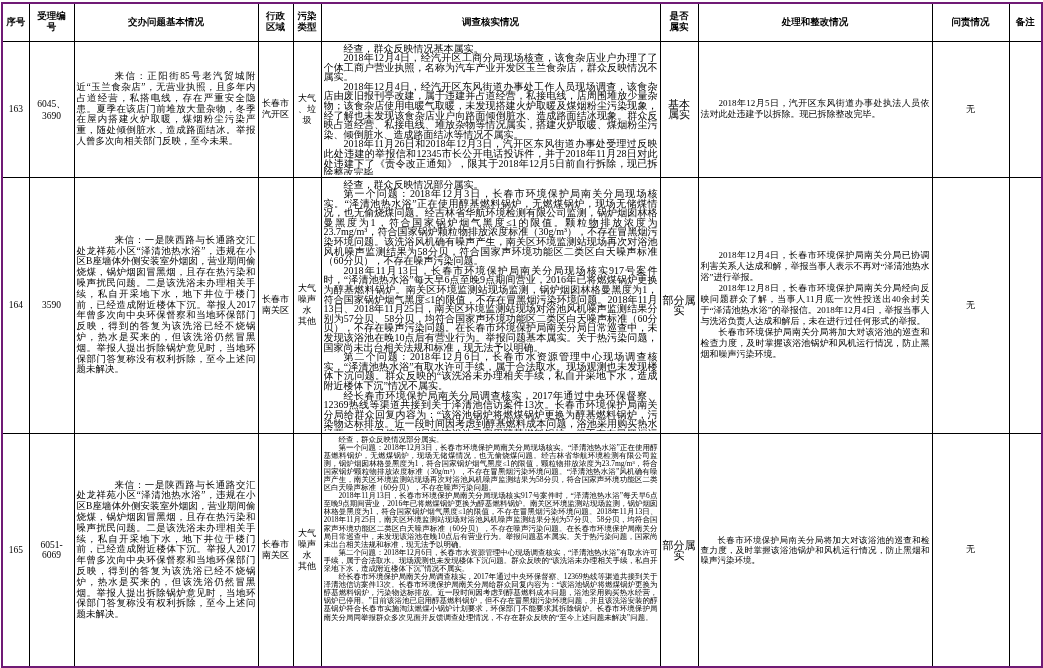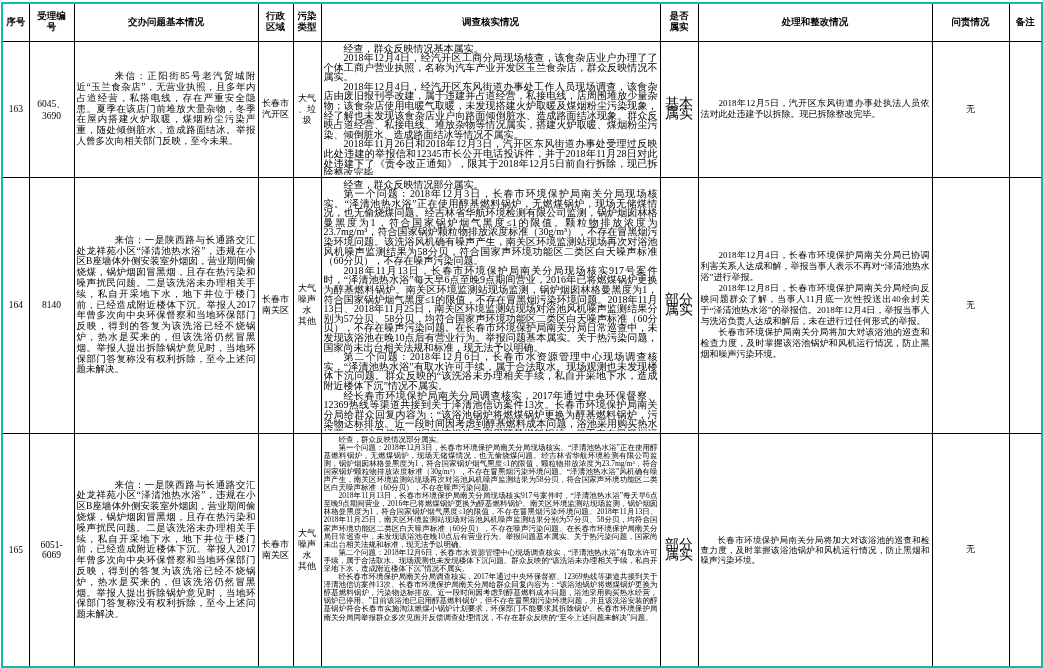--- a/index.html
+++ b/index.html
@@ -1,35 +1,35 @@
 <!DOCTYPE html>
 <html><head>
 <meta charset="utf-8">
 <style>
   html,body{margin:0;padding:0;background:#fff;width:1043px;height:668px;
     font-family:"Liberation Serif","DejaVu Serif",serif;color:#000;}
   table{border-collapse:collapse;table-layout:fixed;width:1040px;height:664px;
-    margin:2px 8px 0 1px;border:2px solid #14b8a6;padding-left:8px;}
+    margin:2px 8px 0 1px;border:2px solid #701a75;padding-left:8px;}
   th,td{border:1px solid #000;padding:1px 2px;vertical-align:middle;overflow:hidden;}
   th{font-weight:bold;text-align:center;font-size:9.5px;line-height:11px;white-space:pre-line;}
   .center{text-align:center;}
   .pre{white-space:pre-line;}
   .num{font-size:9.5px;}
   .p{margin:0;text-indent:2em;text-align:justify;}
   .complaint .p{text-indent:4em;font-size:9.5px;line-height:10.8px;}
   .inv{vertical-align:top;padding-top:2px;}
   .clip{overflow:hidden;}
   .clip1{height:131px;}
   .clip2{height:251px;}
   .clip3{height:229px;}
   .r1 .inv .p,.r2 .inv .p{font-size:10px;line-height:9.6px;}
   .r3 .inv .p{font-size:7.5px;line-height:8.1px;}
   .r1 .handling .p,.r2 .handling .p{font-size:9px;line-height:11px;}
   .r3 .handling .p{font-size:8.5px;line-height:10px;}
-  .verified{font-size:14px;line-height:10px;padding:0;}
+  .verified{font-size:11px;line-height:10px;padding:0;}
   .acct{font-size:9px;}
   .region,.poll{font-size:9px;line-height:11px;}
   tr.hr{height:38px;}
   tr.r1{height:136px;}
   tr.r2{height:256px;}
   tr.r3{height:234px;}
 </style>
 </head>
 <body>
 
@@ -88,21 +88,21 @@
 属实</td>
     <td class="handling">
       <p class="p">2018年12月5日，汽开区东风街道办事处执法人员依法对此处违建予以拆除。现已拆除整改完毕。</p>
     </td>
     <td class="center acct">无</td>
     <td class="center"></td>
   </tr>
 
   <tr class="r2">
     <td class="center num">164</td>
-    <td class="center pre num">8140</td>
+    <td class="center pre num">3590</td>
     <td class="complaint">
       <p class="p">来信：一是陕西路与长通路交汇处龙祥苑小区“泽清池热水浴”，违规在小区B座墙体外侧安装室外烟囱，营业期间偷烧煤，锅炉烟囱冒黑烟，且存在热污染和噪声扰民问题。二是该洗浴未办理相关手续，私自开采地下水，地下井位于楼门前，已经造成附近楼体下沉。举报人2017年曾多次向中央环保督察和当地环保部门反映，得到的答复为该洗浴已经不烧锅炉，热水是买来的，但该洗浴仍然冒黑烟。举报人提出拆除锅炉意见时，当地环保部门答复称没有权利拆除，至今上述问题未解决。</p>
     </td>
     <td class="center pre region">长春市
 南关区</td>
     <td class="center pre poll">大气
 噪声
 水
 其他</td>
     <td class="inv">

